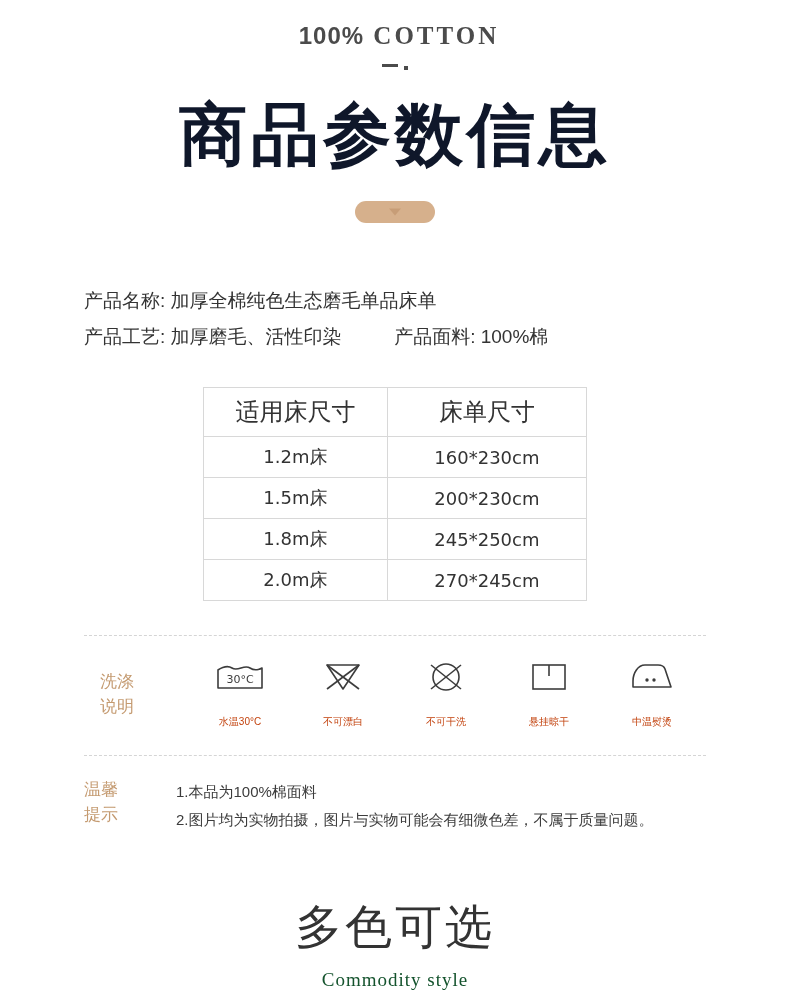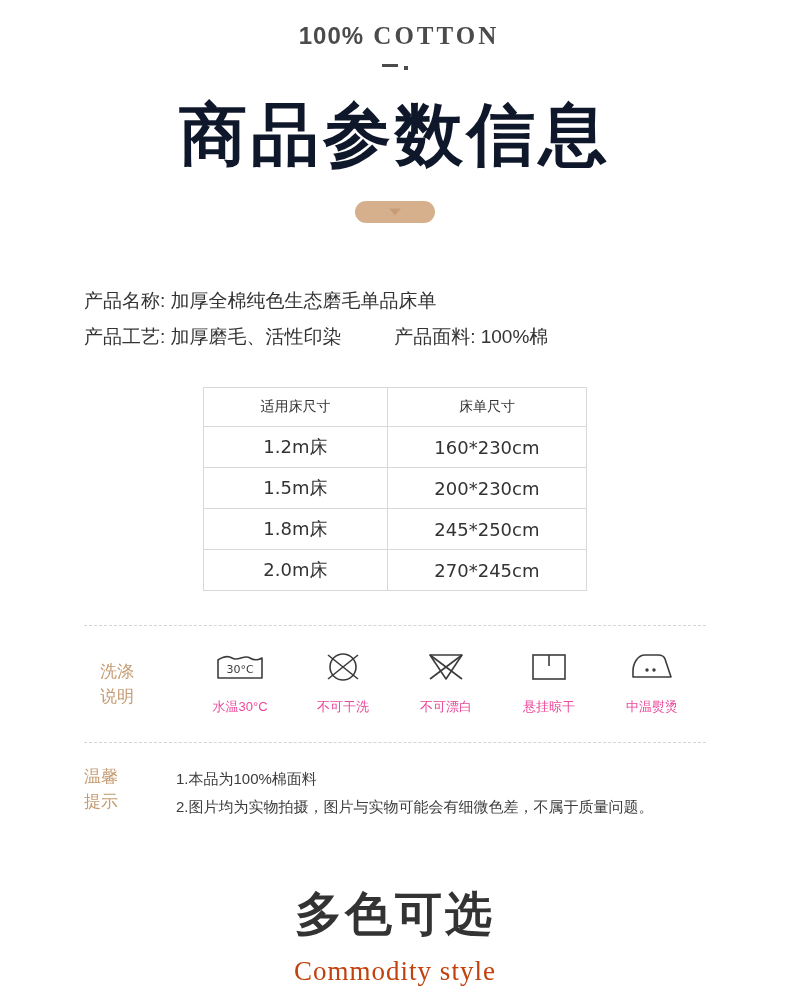--- a/index.html
+++ b/index.html
@@ -111,21 +111,21 @@
   }
   table.size-table th,
   table.size-table td {
     border: 1px solid #d8d8d8;
     text-align: center;
     padding: 8px 4px;
     font-weight: normal;
     height: 39px;
   }
   table.size-table th {
-    font-size: 14px;
+    font-size: 24px;
     color: #333;
   }
   table.size-table td {
     font-family: "DejaVu Sans", "Liberation Sans", sans-serif;
   }
   table.size-table col.c1 { width: 48%; }
   table.size-table col.c2 { width: 52%; }
 
   
   .divider {
@@ -159,23 +159,23 @@
     width: 96px;
     text-align: center;
   }
   .care-glyph {
     height: 38px;
     display: flex;
     align-items: center;
     justify-content: center;
   }
   .care-text {
-    margin-top: 12px;
-    font-size: 13px;
-    color: #ec4899;
+    margin-top: 19px;
+    font-size: 10px;
+    color: #c2410c;
     white-space: nowrap;
   }
 
   
   .tips-row {
     display: flex;
     align-items: flex-start;
     padding: 22px 84px 0 84px;
   }
   .tips-label {
@@ -192,29 +192,29 @@
     line-height: 1.85;
   }
 
   
   .footer-block {
     text-align: center;
     margin-top: 62px;
   }
   .footer-cn {
     font-size: 47px;
-    font-weight: 700;
+    font-weight: 400;
     color: #333;
     letter-spacing: 3px;
     font-family: "DejaVu Sans", "Liberation Sans", sans-serif;
   }
   .footer-en {
     margin-top: 10px;
-    font-size: 27px;
-    color: #c2410c;
+    font-size: 19px;
+    color: #14532d;
     letter-spacing: 1px;
     font-family: "Liberation Serif", "DejaVu Serif", serif;
   }
 </style>
 </head>
 <body>
 
 <div class="header-block">
   <div class="eyebrow">
     <span class="pct">100%</span>
@@ -292,37 +292,37 @@
           <path d="M4 11 C4 11 12 5 18 9 C24 13 30 5 36 9 C42 13 48 9 48 9 L48 29 L4 29 Z" fill="none" stroke="#3c3c3c" stroke-width="1.6" stroke-linejoin="round"></path>
           <text x="26" y="24" font-family="DejaVu Sans, sans-serif" font-size="11" fill="#3c3c3c" text-anchor="middle">30°C</text>
         </svg>
       </div>
       <div class="care-text">水温30°C</div>
     </div>
 
     <div class="care-item">
       <div class="care-glyph">
         <svg width="48" height="36" viewBox="0 0 48 36">
+          <path d="M8 6 L40 6 L24 30 Z" fill="none" stroke="#3c3c3c" stroke-width="1.6" stroke-linejoin="round"></path>
+          <line x1="8" y1="6" x2="40" y2="30" stroke="#3c3c3c" stroke-width="1.6"></line>
+          <line x1="40" y1="6" x2="8" y2="30" stroke="#3c3c3c" stroke-width="1.6"></line>
+        </svg>
+      </div>
+      <div class="care-text">不可漂白</div>
+    </div>
+
+    <div class="care-item">
+      <div class="care-glyph">
+        <svg width="48" height="36" viewBox="0 0 48 36">
           <circle cx="24" cy="18" r="13" fill="none" stroke="#3c3c3c" stroke-width="1.6"></circle>
           <line x1="9" y1="6" x2="39" y2="30" stroke="#3c3c3c" stroke-width="1.6"></line>
           <line x1="39" y1="6" x2="9" y2="30" stroke="#3c3c3c" stroke-width="1.6"></line>
         </svg>
       </div>
       <div class="care-text">不可干洗</div>
-    </div>
-
-    <div class="care-item">
-      <div class="care-glyph">
-        <svg width="48" height="36" viewBox="0 0 48 36">
-          <path d="M8 6 L40 6 L24 30 Z" fill="none" stroke="#3c3c3c" stroke-width="1.6" stroke-linejoin="round"></path>
-          <line x1="8" y1="6" x2="40" y2="30" stroke="#3c3c3c" stroke-width="1.6"></line>
-          <line x1="40" y1="6" x2="8" y2="30" stroke="#3c3c3c" stroke-width="1.6"></line>
-        </svg>
-      </div>
-      <div class="care-text">不可漂白</div>
     </div>
 
     <div class="care-item">
       <div class="care-glyph">
         <svg width="48" height="36" viewBox="0 0 48 36">
           <rect x="8" y="6" width="32" height="24" fill="none" stroke="#3c3c3c" stroke-width="1.6"></rect>
           <line x1="24" y1="6" x2="24" y2="17" stroke="#3c3c3c" stroke-width="1.6"></line>
         </svg>
       </div>
       <div class="care-text">悬挂晾干</div>

